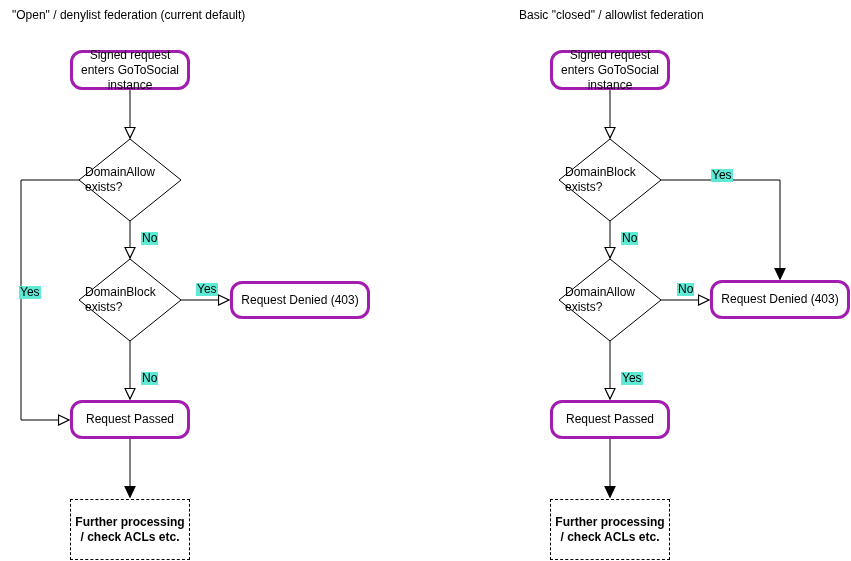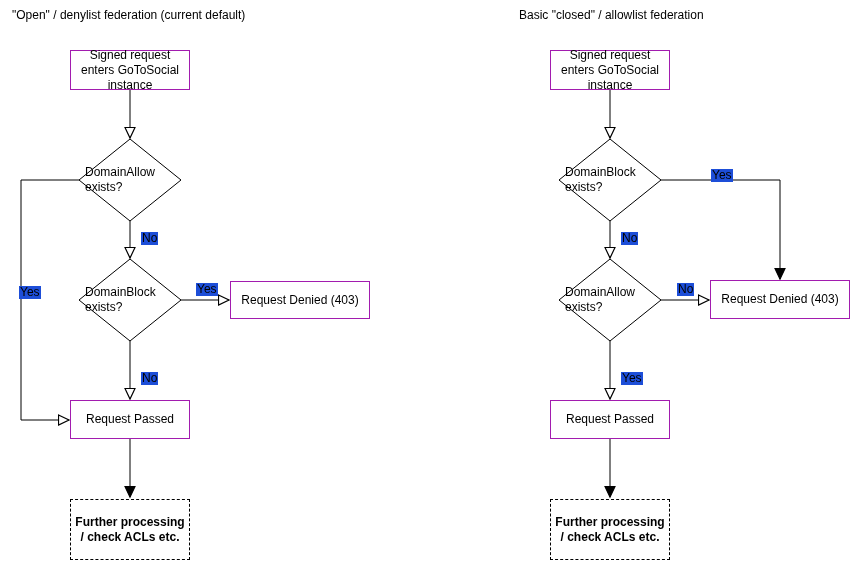--- a/index.html
+++ b/index.html
@@ -13,43 +13,43 @@
   }
   svg.wires{position:absolute;left:0;top:0;width:851px;height:561px;}
   .title{
     position:absolute;
     font-size:12px;line-height:14px;
     white-space:nowrap;
   }
   .box{
     position:absolute;
     box-sizing:border-box;
-    border:1px solid #a21caf;
+    border:3px solid #a21caf;
     background:#ffffff;
-    border-radius:0;
+    border-radius:12px;
     display:flex;align-items:center;justify-content:center;
     text-align:center;
     font-size:12px;line-height:15px;
     padding:0 1px;
   }
   .box.dashed{
     border-radius:0;
     border:1px dashed #000000;
     font-weight:bold;
   }
   .diamond-label{
     position:absolute;
     display:flex;align-items:center;justify-content:center;
     text-align:left;
     font-size:12px;line-height:15px;
   }
   .edge-label{
     position:absolute;
     font-size:12px;line-height:13px;
-    background:#1d4ed8;
+    background:#5eead4;
     padding:0 1px;
     white-space:nowrap;
   }
 </style>
 </head>
 <body>
 
 <div class="canvas">
 
   <svg class="wires" viewBox="0 0 851 561" xmlns="http://www.w3.org/2000/svg">

